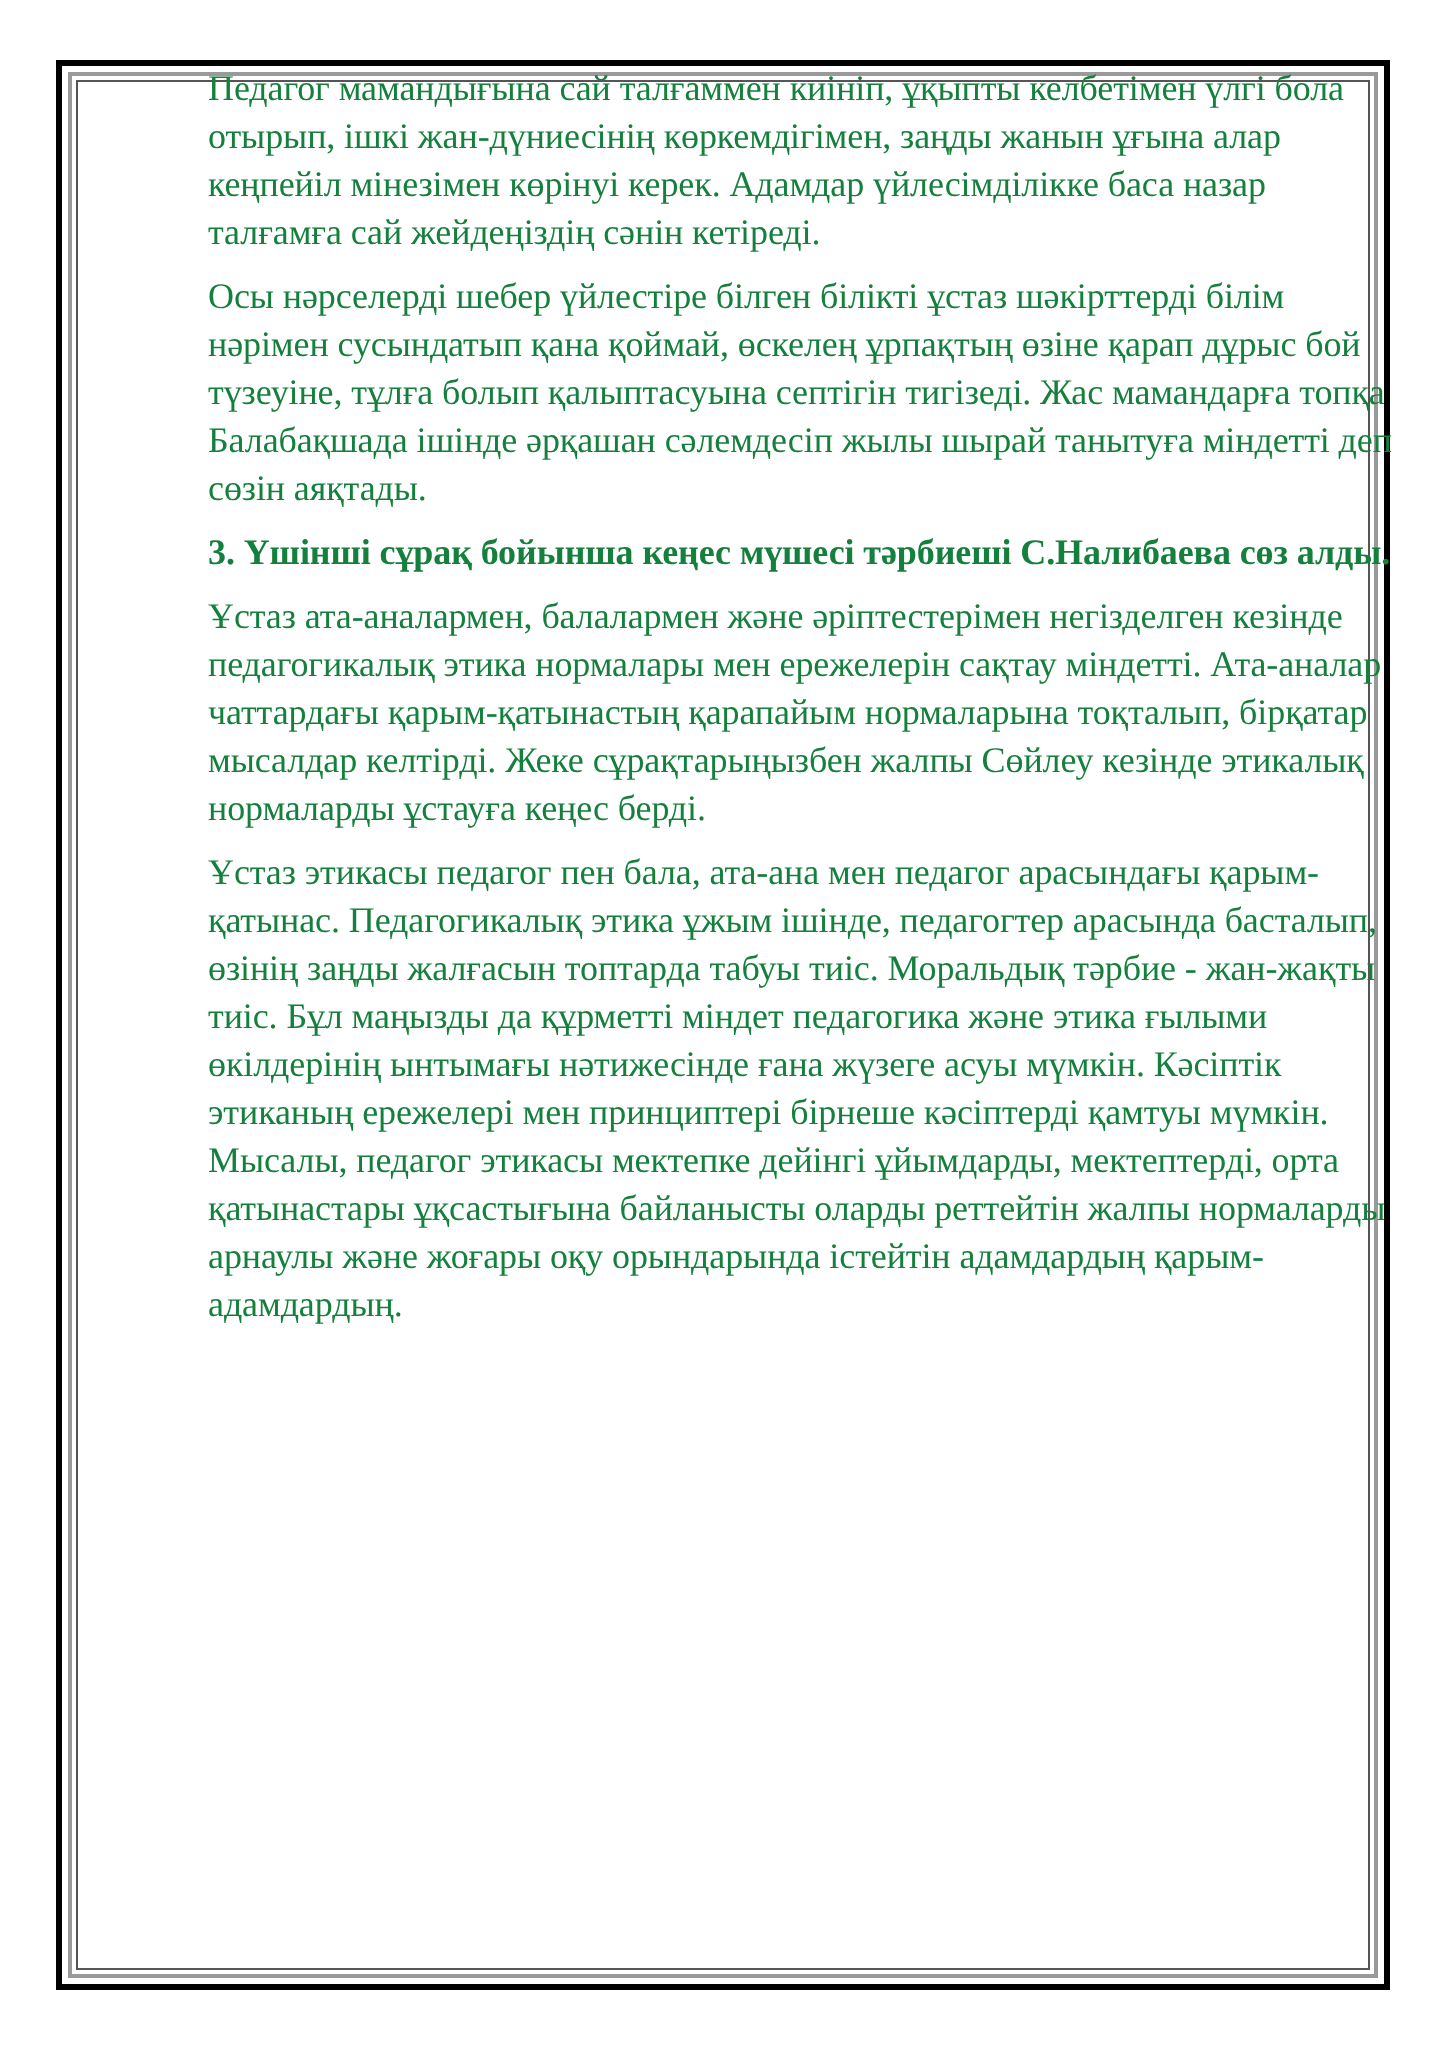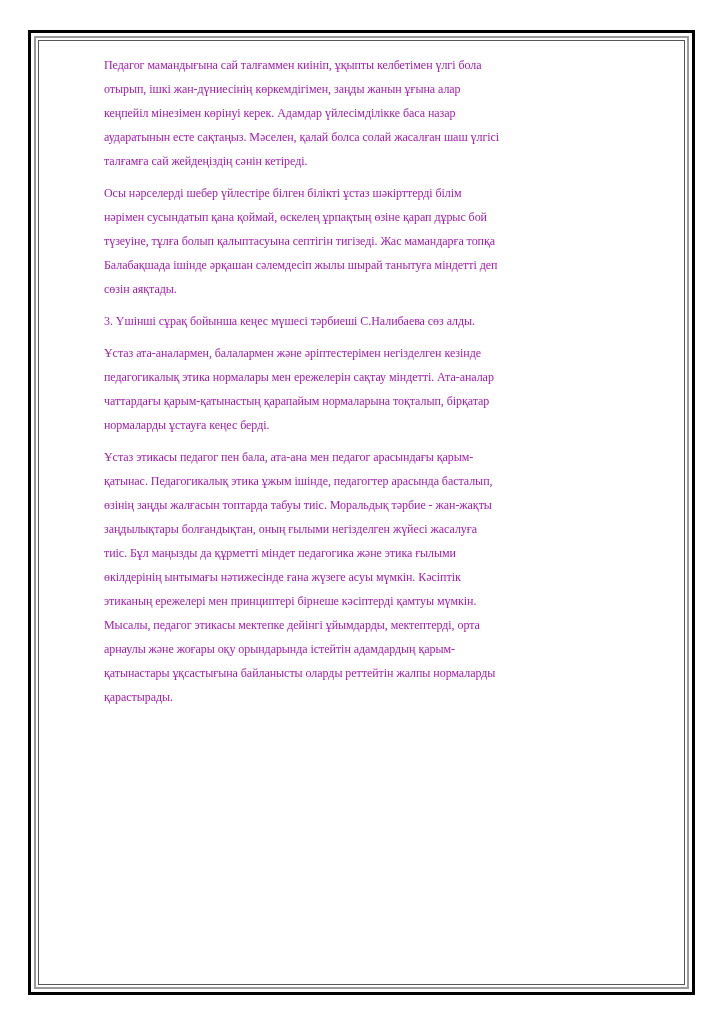--- a/index.html
+++ b/index.html
@@ -10,68 +10,67 @@
   }
   .frame-mid {
     position: absolute; left: 3px; top: 3px; right: 3px; bottom: 3px;
     box-sizing: border-box; border: 2px solid #9a9a9a;
   }
   .frame-inner {
     position: absolute; left: 2px; top: 2px; right: 2px; bottom: 2px;
     box-sizing: border-box; border: 1px solid #555555;
   }
   .content {
-    position: absolute; left: 104px; top: 53px; width: 570px;
+    position: absolute; left: 104px; top: 32px; width: 570px;
     font-family: "Liberation Serif", "DejaVu Serif", serif;
-    font-size: 12px; line-height: 24px; color: #a21caf;
+    font-size: 18px; line-height: 24px; color: #15803d;
     letter-spacing: -0.05px;
   }
   .content p { margin: 0 0 8px 0; }
-  .content p.heading { font-weight: normal; margin: 0 0 8px 0; }
+  .content p.heading { font-weight: bold; margin: 0 0 8px 0; }
   .line { display: block; white-space: nowrap; }
 </style>
 </head>
 <body>
 
 <div class="frame-outer">
   <div class="frame-mid">
     <div class="frame-inner"></div>
   </div>
 </div>
 
 <div class="content">
   <p>
     <span class="line">Педагог мамандығына сай талғаммен киініп, ұқыпты келбетімен үлгі бола</span>
     <span class="line">отырып, ішкі жан-дүниесінің көркемдігімен, заңды жанын ұғына алар</span>
     <span class="line">кеңпейіл мінезімен көрінуі керек. Адамдар үйлесімділікке баса назар</span>
-    <span class="line">аударатынын есте сақтаңыз. Мәселен, қалай болса солай жасалған шаш үлгісі</span>
     <span class="line">талғамға сай жейдеңіздің сәнін кетіреді.</span>
   </p>
   <p>
     <span class="line">Осы нәрселерді шебер үйлестіре білген білікті ұстаз шәкірттерді білім</span>
     <span class="line">нәрімен сусындатып қана қоймай, өскелең ұрпақтың өзіне қарап дұрыс бой</span>
     <span class="line">түзеуіне, тұлға болып қалыптасуына септігін тигізеді. Жас мамандарға топқа</span>
     <span class="line">Балабақшада ішінде әрқашан сәлемдесіп жылы шырай танытуға міндетті деп</span>
     <span class="line">сөзін аяқтады.</span>
   </p>
   <p class="heading">
     <span class="line">3. Үшінші сұрақ бойынша кеңес мүшесі тәрбиеші С.Налибаева  сөз алды.</span>
   </p>
   <p>
     <span class="line">Ұстаз ата-аналармен, балалармен және әріптестерімен негізделген кезінде</span>
     <span class="line">педагогикалық этика нормалары мен ережелерін сақтау міндетті. Ата-аналар</span>
     <span class="line">чаттардағы қарым-қатынастың қарапайым нормаларына тоқталып, бірқатар</span>
+    <span class="line">мысалдар келтірді. Жеке сұрақтарыңызбен жалпы Сөйлеу кезінде этикалық</span>
     <span class="line">нормаларды ұстауға кеңес берді.</span>
   </p>
   <p>
     <span class="line">Ұстаз этикасы педагог пен бала, ата-ана мен педагог арасындағы қарым-</span>
     <span class="line">қатынас. Педагогикалық этика ұжым ішінде, педагогтер арасында басталып,</span>
     <span class="line">өзінің заңды жалғасын топтарда табуы тиіс. Моральдық тәрбие - жан-жақты</span>
-    <span class="line">заңдылықтары болғандықтан, оның ғылыми негізделген жүйесі жасалуға</span>
     <span class="line">тиіс. Бұл маңызды да құрметті міндет педагогика және этика ғылыми</span>
     <span class="line">өкілдерінің ынтымағы нәтижесінде ғана жүзеге асуы мүмкін. Кәсіптік</span>
     <span class="line">этиканың ережелері мен принциптері бірнеше кәсіптерді қамтуы мүмкін.</span>
     <span class="line">Мысалы, педагог этикасы мектепке дейінгі ұйымдарды, мектептерді, орта</span>
+    <span class="line">қатынастары ұқсастығына байланысты оларды реттейтін жалпы нормаларды</span>
     <span class="line">арнаулы және жоғары оқу орындарында істейтін адамдардың қарым-</span>
-    <span class="line">қатынастары ұқсастығына байланысты оларды реттейтін жалпы нормаларды</span>
-    <span class="line">қарастырады.</span>
+    <span class="line">адамдардың.</span>
   </p>
 </div>
 
 </body></html>

